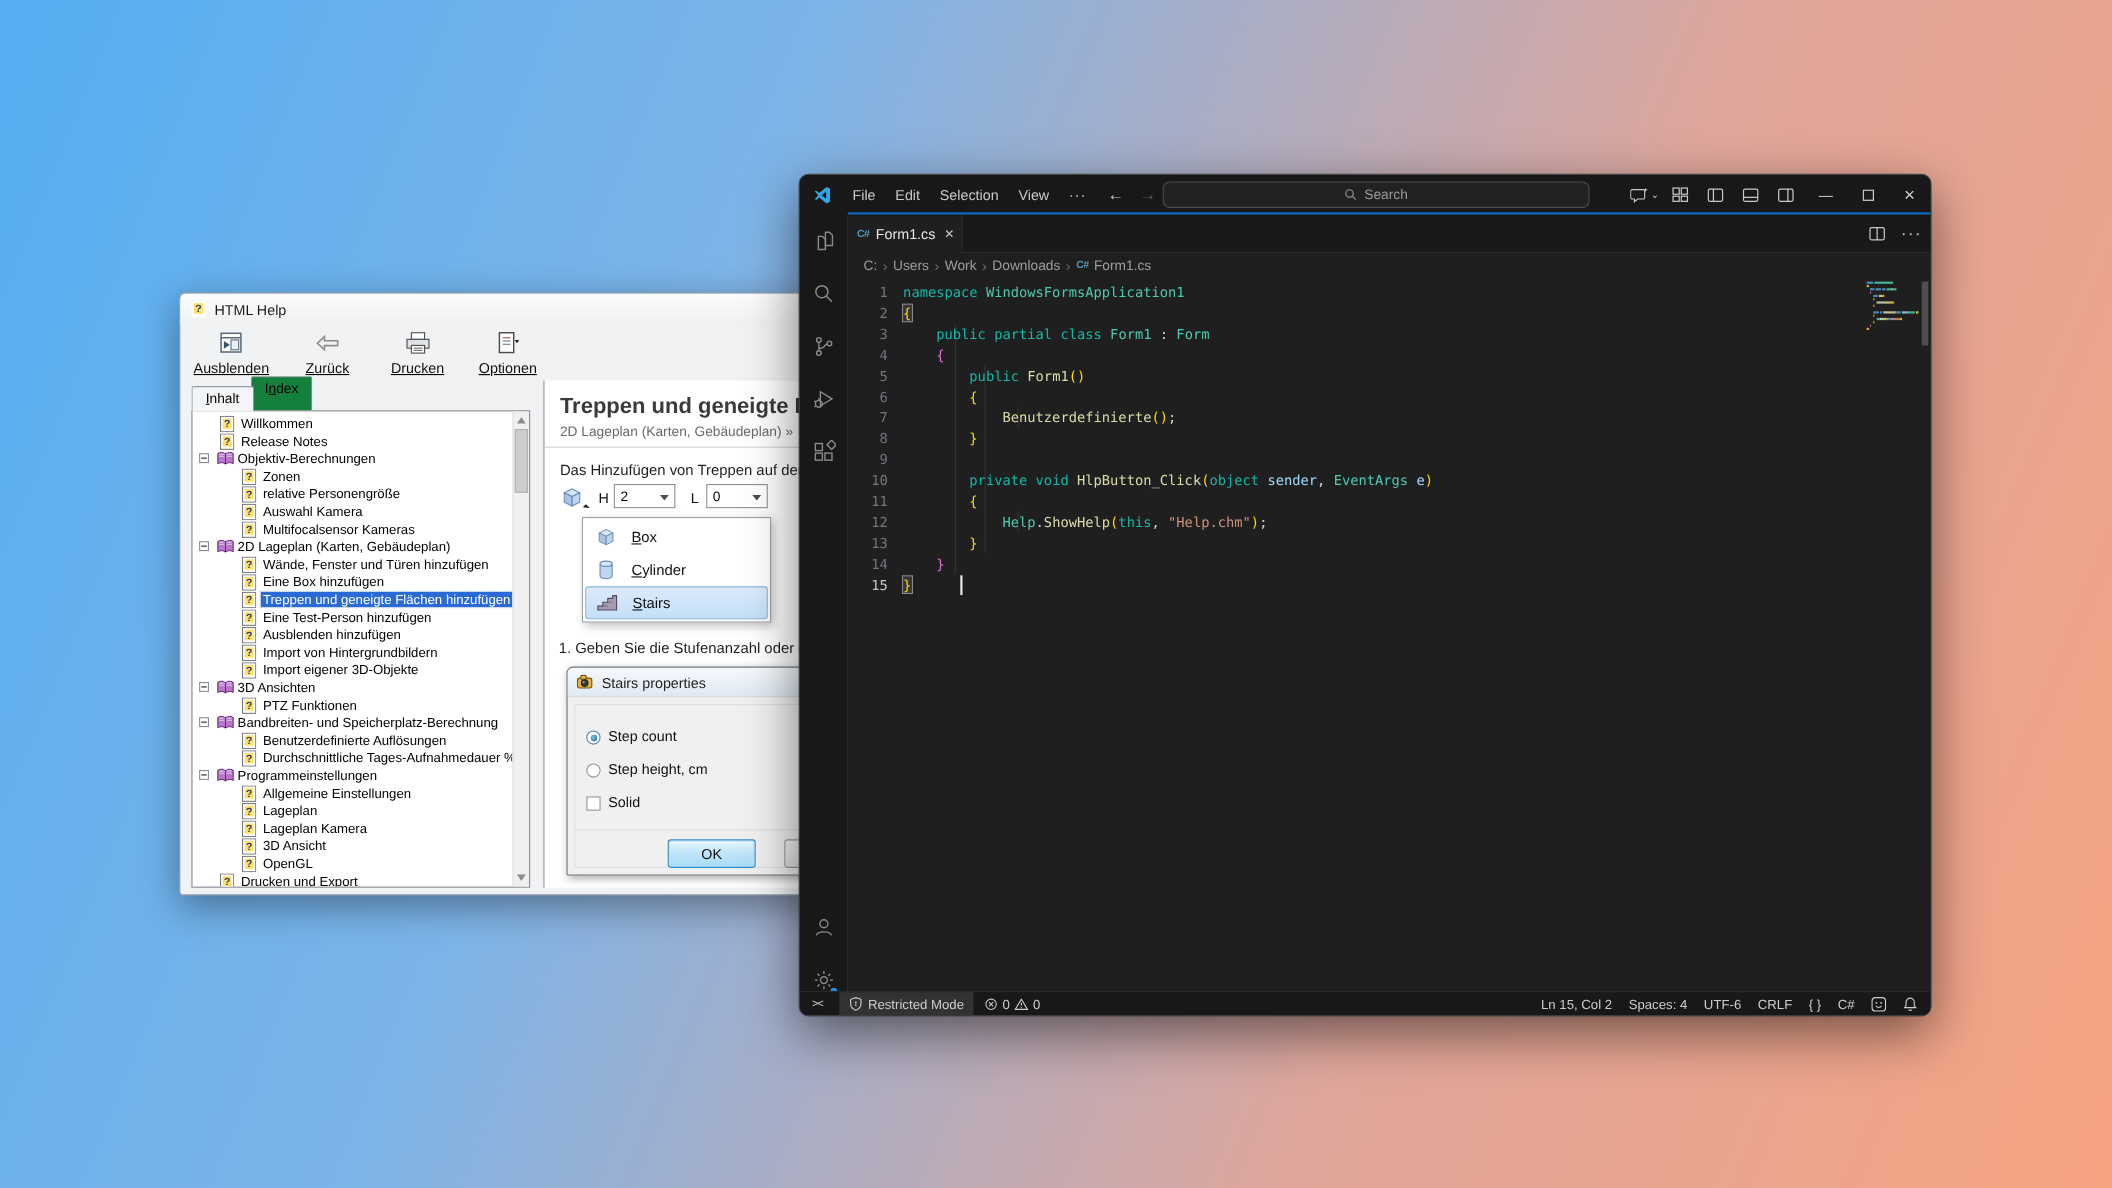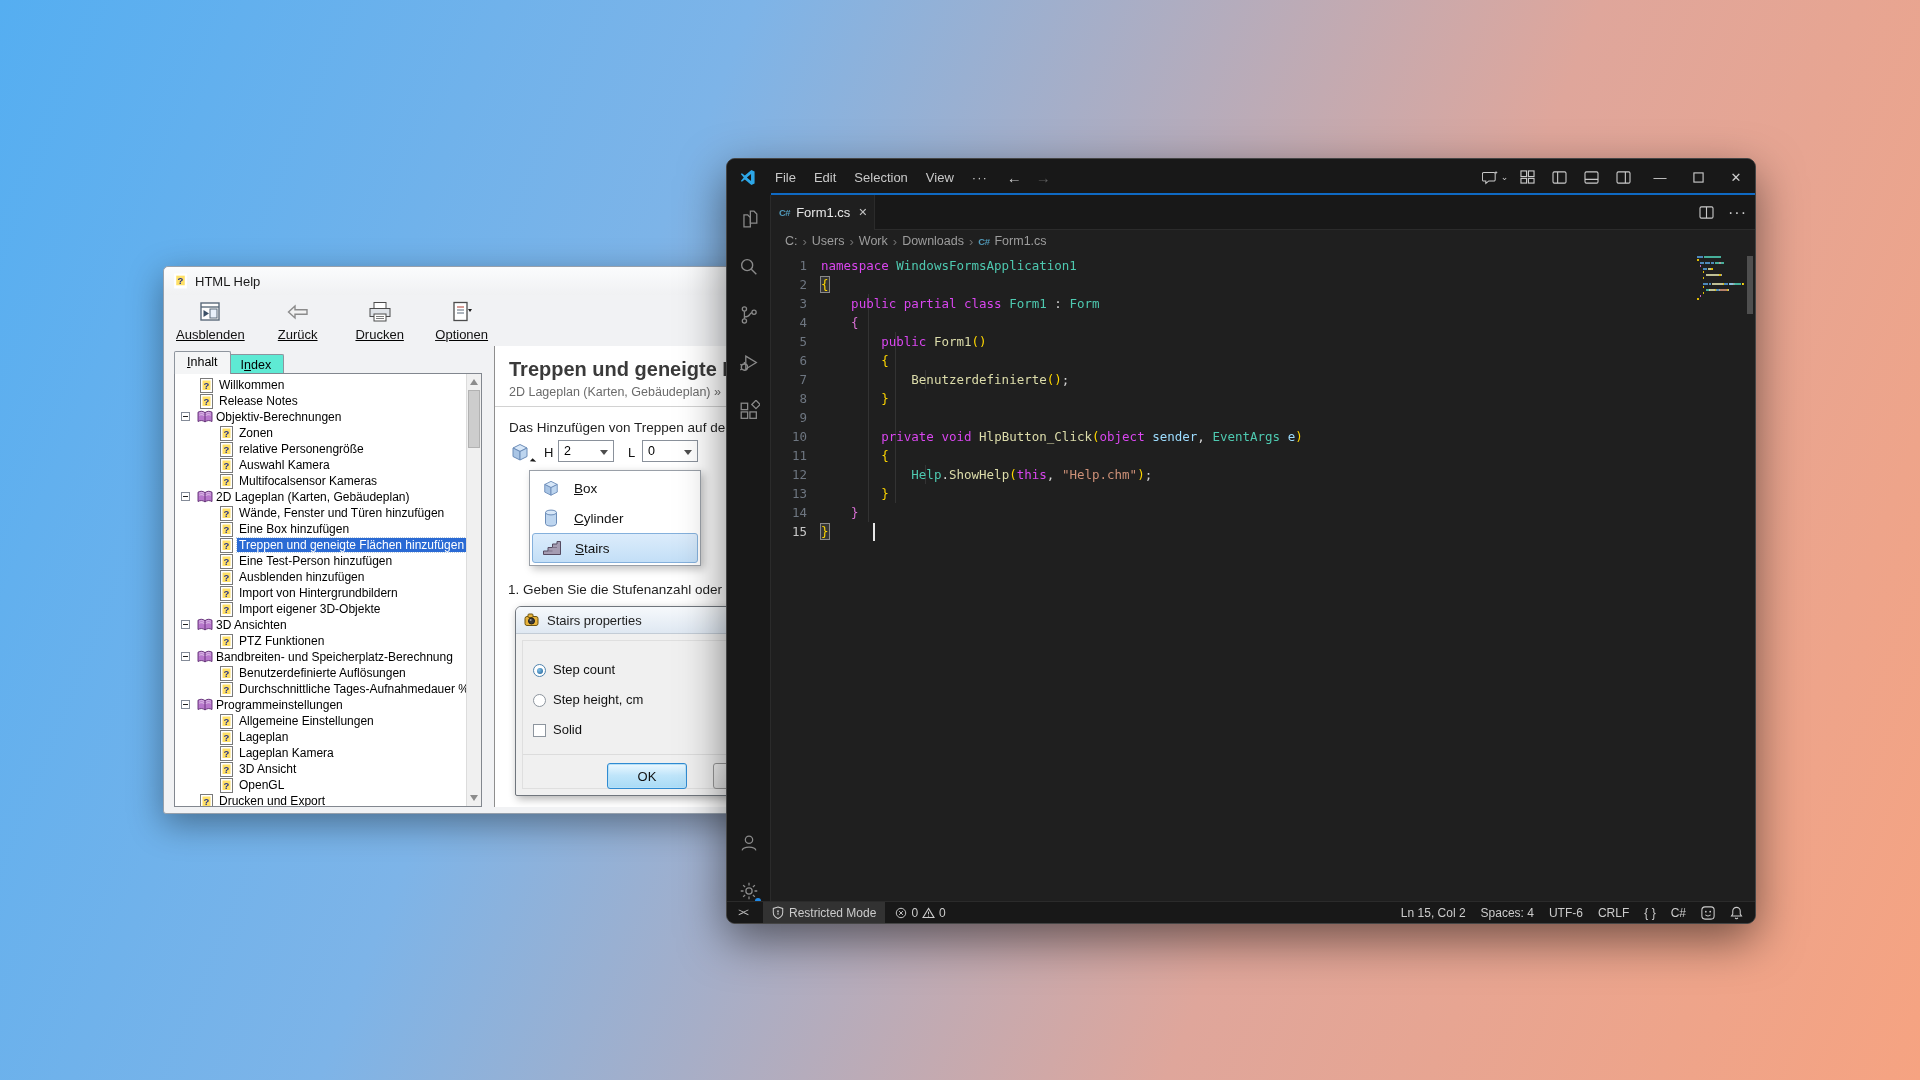--- a/index.html
+++ b/index.html
@@ -13,21 +13,21 @@
   .hh-titlebar { position:absolute; left:0; top:0; right:0; height:28px; display:flex; align-items:center;
     gap:7px; padding-left:9px; font-size:13px; color:#1a1a1a;
     background:linear-gradient(#fbfcfd,#f0f1f3); border-radius:5px 5px 0 0; }
   .hh-toolbar { position:absolute; left:0; top:28px; right:0; height:54px; display:flex; gap:24px;
     padding:4px 0 0 12px;text-decoration:underline; }
   .hh-tbtn { display:flex; flex-direction:column; align-items:center; gap:2px; min-width:58px;
     font-size:13px; color:#111; cursor:default; }
   .hh-tbtn .ticon { height:26px; display:flex; align-items:center; }
   .hh-tabs { position:absolute; left:10px; top:84px; height:23px; display:flex; align-items:flex-end; }
   .hh-tab { font-size:12.5px; color:#000; padding:3px 12px 3px 12px; border:1px solid #8e959e; border-bottom:none;
-    border-radius:2px 2px 0 0; background:#5eead4; height:20px; }
+    border-radius:2px 2px 0 0; background:#15803d; height:32px; }
   .hh-tab.active { background:#f4f5f6; height:23px; z-index:2; margin-right:-3px; }
   .hh-tree-panel { position:absolute; left:10px; top:106px; width:308px; height:434px; background:#fff;
     border:1px solid #82878f; overflow:hidden; }
   .hh-tree { position:absolute; left:0; top:0; right:15px; bottom:0; padding-top:3px; overflow:hidden; }
   .tree-row { position:relative; height:16px; display:flex; align-items:center; font-size:12px; color:#000; white-space:nowrap; }
   .tree-expander { position:absolute; top:3px; width:9px; height:9px; background:#fff; border:1px solid #848b98;
     display:flex; align-items:center; justify-content:center; }
   .tree-expander::after { content:""; width:5px; height:1px; background:#222; }
   .tree-icon { position:absolute; top:1px; }
   .tree-label { position:absolute; top:1px; padding:0 2px; line-height:14px; }
@@ -114,21 +114,21 @@
   .vs-breadcrumb { position:absolute; left:44px; top:71px; right:0; height:22px; display:flex; align-items:center;
     gap:5px; padding-left:14px; font-size:12.5px; color:#9d9d9d; background:#1f1f1f; }
   .vs-breadcrumb .sep { color:#6e6e6e; font-size:13px; }
 
   .vs-editor { position:absolute; left:44px; top:93px; right:0; bottom:22px; background:#1f1f1f; overflow:hidden; }
   .code-line { position:absolute; left:0; right:70px; height:19px; display:flex; font-family:"DejaVu Sans Mono", monospace;
     font-size:12.5px; line-height:19px; white-space:pre; color:#d4d4d4; }
   .code-line .ln { width:36px; text-align:right; color:#6e7681; flex:none; }
   .code-line .txt { margin-left:14px; }
   .code-line.active .ln { color:#c6c6c6; }
-  .tk-k{color:#d946ef} .tk-t{color:#4EC9B0} .tk-f{color:#DCDCAA} .tk-s{color:#CE9178}
+  .tk-k{color:#14b8a6} .tk-t{color:#4EC9B0} .tk-f{color:#DCDCAA} .tk-s{color:#CE9178}
   .tk-p{color:#9CDCFE} .tk-d{color:#d4d4d4} .tk-b1{color:#FFD700} .tk-b2{color:#DA70D6}
   .tk-m{color:#FFD700; outline:1px solid #8a8a8a; background:rgba(110,110,110,.28);}
   .indent-guide { position:absolute; width:1px; background:#333333; }
   .cursor { position:absolute; width:1.5px; height:18px; background:#e6e6e6; }
   .vs-minimap { position:absolute; right:12px; top:4px; width:46px; }
   .mini-line { position:relative; height:3px; }
   .mini-seg { position:absolute; top:0; height:2px; opacity:.85; }
   .vs-scrollbar { position:absolute; right:0; top:0; width:10px; bottom:0; }
   .vs-scrollbar .thumb { position:absolute; left:2px; top:4px; width:6px; height:58px; background:#4f4f4f; }
 
@@ -593,20 +593,27 @@
         <span class="vs-menu-item">File</span>
         <span class="vs-menu-item">Edit</span>
         <span class="vs-menu-item">Selection</span>
         <span class="vs-menu-item">View</span>
       </span>
     <span class="vs-more">···</span>
     <span class="vs-nav">
       <span>←</span>
       <span class="fwd">→</span>
     </span>
+    <div class="vs-search">
+      <svg width="12" height="12" viewBox="0 0 16 16">
+          <circle cx="6.5" cy="6.5" r="4.5" fill="none" stroke="#9a9a9a" stroke-width="1.4"></circle>
+          <line x1="10" y1="10" x2="14" y2="14" stroke="#9a9a9a" stroke-width="1.4"></line>
+        </svg>
+      <span>Search</span>
+    </div>
     <div class="vs-tb-right">
       <span class="vs-tb-icon">
         <svg width="17" height="15" viewBox="0 0 20 17">
             <path d="M2 2.5h12a1.5 1.5 0 0 1 1.5 1.5v7a1.5 1.5 0 0 1-1.5 1.5H8l-3.5 3v-3H2A1.5 1.5 0 0 1 .5 11V4A1.5 1.5 0 0 1 2 2.5z" fill="none" stroke="#c9c9c9" stroke-width="1.2"></path>
             <path d="M16.5.5l.6 1.6 1.6.6-1.6.6-.6 1.6-.6-1.6-1.6-.6 1.6-.6z" fill="#c9c9c9"></path>
           </svg>
         <span style="font-size:9px;color:#c9c9c9;margin-left:2px">⌄</span>
       </span>
       <span class="vs-tb-icon">
         <svg width="15" height="14" viewBox="0 0 16 15">

